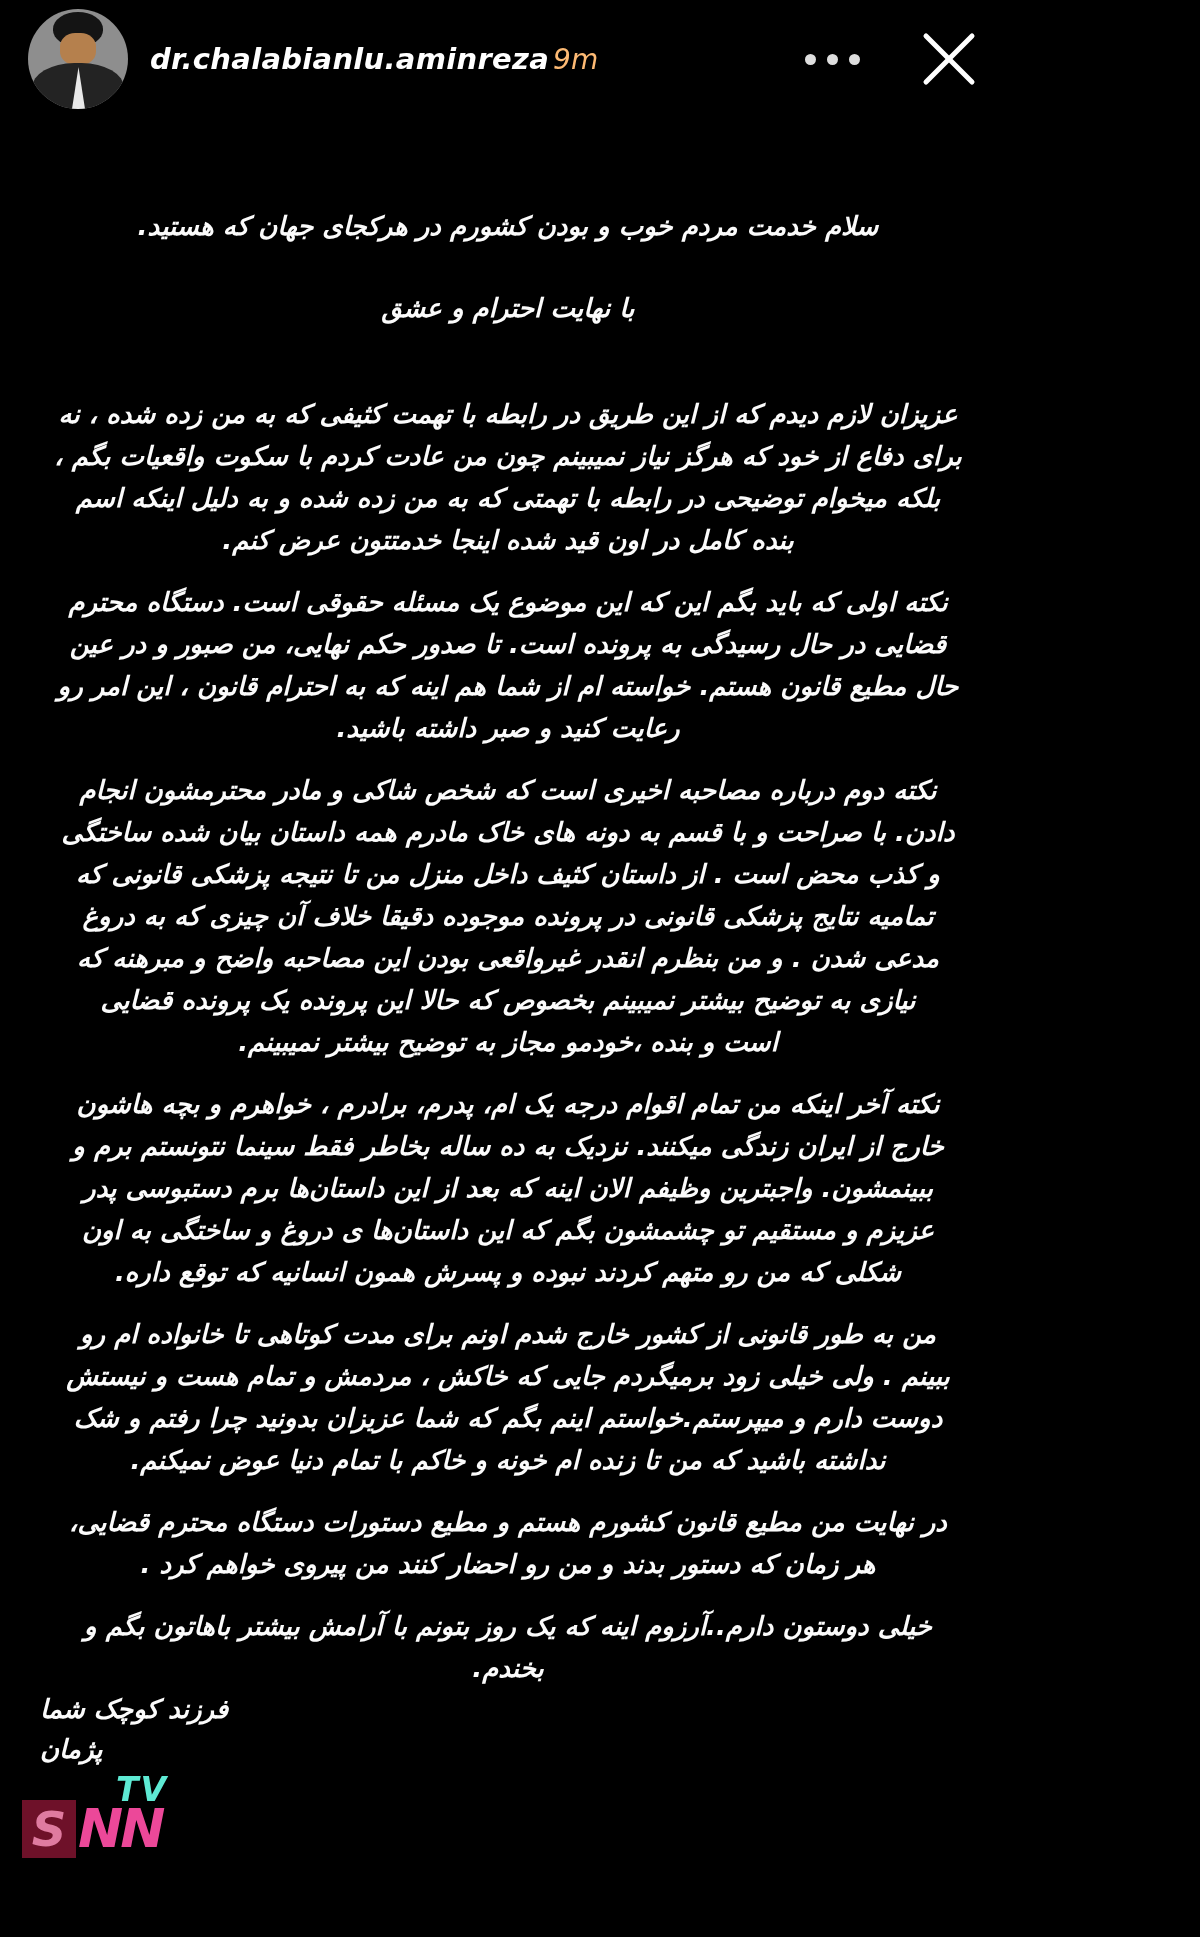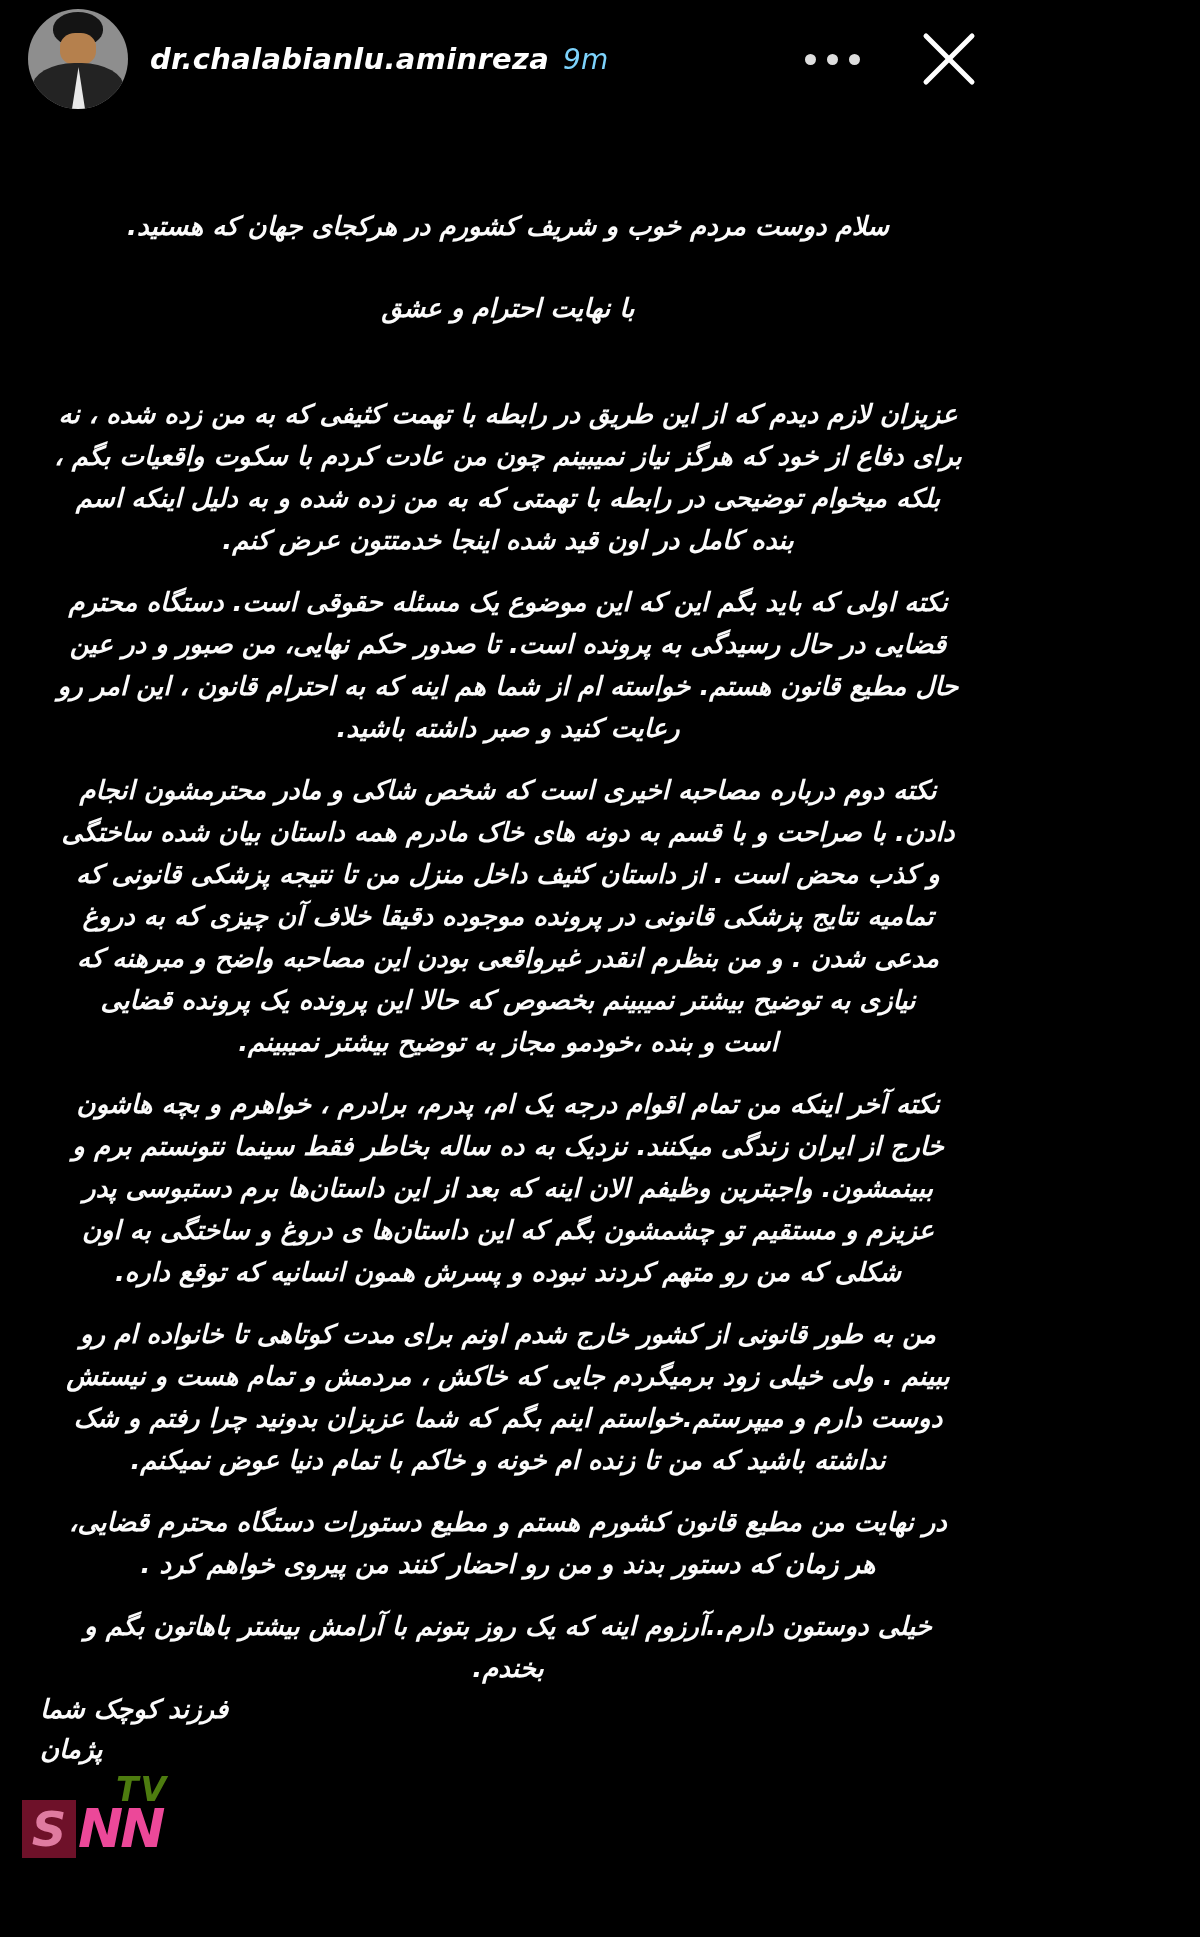--- a/index.html
+++ b/index.html
@@ -7,40 +7,40 @@
   .story{position:relative;width:1016px;height:1937px;background:#000;overflow:hidden;color:#fff;font-style:italic;}
 
   
   .story-header{position:absolute;top:0;left:0;right:0;height:118px;display:flex;align-items:center;padding:0 28px;box-sizing:border-box;}
   .avatar{position:relative;width:100px;height:100px;border-radius:50%;overflow:hidden;background:#8e8e8e;flex:0 0 auto;cursor:pointer;}
   .avatar .hair{position:absolute;top:3px;left:25px;width:50px;height:34px;background:#141414;border-radius:50% 50% 46% 46%;}
   .avatar .face{position:absolute;top:24px;left:32px;width:36px;height:32px;background:#b5804d;border-radius:42%;}
   .avatar .body{position:absolute;bottom:-8px;left:4px;width:92px;height:54px;background:#232323;border-radius:46% 46% 40% 40%;}
   .avatar .shirt{position:absolute;bottom:0;left:44px;width:13px;height:42px;background:#e9e9e9;clip-path:polygon(50% 0,100% 100%,0 100%);}
   .username{margin-left:22px;font-size:29px;font-weight:bold;color:#fff;letter-spacing:.3px;cursor:pointer;}
-  .timestamp{margin-left:14px;font-size:28px;color:#7dd3fc;}
+  .timestamp{margin-left:4px;font-size:28px;color:#fdba74;}
   .hspacer{flex:1;}
   .more-btn{background:none;border:none;padding:10px;margin-right:46px;display:flex;gap:11px;cursor:pointer;}
   .more-btn .dot{width:11px;height:11px;border-radius:50%;background:#dedede;}
   .close-btn{background:none;border:none;padding:0;margin-right:6px;cursor:pointer;line-height:0;}
 
   
   .story-text{position:absolute;top:205px;left:40px;right:40px;text-align:center;direction:rtl;}
   .para{margin:0 0 20px 0;}
   .line{display:block;font-size:26px;line-height:42px;font-weight:bold;color:#fbfbfb;}
   .para[data-name="para-greeting"]{margin-bottom:40px;}
   .para[data-name="para-respect"]{margin-bottom:64px;}
   .para[data-name="para-love"]{margin-bottom:0;}
   .para[data-name="para-final"]{margin-bottom:38px;}
   .signature{direction:rtl;text-align:left;}
   .signature .line{line-height:40px;}
 
   
   .watermark{position:absolute;left:22px;top:1770px;width:170px;height:96px;}
-  .wm-tv{position:absolute;top:0;left:94px;font-size:33px;font-weight:bold;color:#4d7c0f;letter-spacing:2px;}
+  .wm-tv{position:absolute;top:0;left:94px;font-size:33px;font-weight:bold;color:#5eead4;letter-spacing:2px;}
   .wm-row{position:absolute;top:30px;left:0;display:flex;align-items:center;}
   .wm-s{display:inline-flex;align-items:center;justify-content:center;width:54px;height:58px;background:#6e1129;color:#df7ba0;font-size:48px;font-weight:bold;}
   .wm-nn{color:#ec4899;font-size:54px;font-weight:bold;letter-spacing:-3px;margin-left:2px;line-height:1;}
 </style>
 </head>
 <body>
 
 <div class="story" data-name="story-viewer">
 
   <header class="story-header" data-name="story-header">
@@ -62,21 +62,21 @@
       <svg data-name="x-close-icon" width="66" height="66" viewBox="0 0 66 66">
         <line x1="10" y1="10" x2="56" y2="56" stroke="#ffffff" stroke-width="5" stroke-linecap="round"></line>
         <line x1="56" y1="10" x2="10" y2="56" stroke="#ffffff" stroke-width="5" stroke-linecap="round"></line>
       </svg>
     </button>
   </header>
 
   <main class="story-text" dir="rtl" lang="fa" data-name="story-text">
 
     <div class="para" data-name="para-greeting">
-        <span class="line" data-name="story-line">سلام دوست مردم خوب و شریف کشورم در هرکجای جهان که هستید.</span>
+        <span class="line" data-name="story-line">سلام خدمت مردم خوب و بودن کشورم در هرکجای جهان که هستید.</span>
       </div>
       <div class="para" data-name="para-respect">
         <span class="line" data-name="story-line">با نهایت احترام و عشق</span>
       </div>
       <div class="para" data-name="para-intro">
         <span class="line" data-name="story-line">عزیزان لازم دیدم که از این طریق در رابطه با تهمت کثیفی که به من زده شده ، نه</span>
         <span class="line" data-name="story-line">برای دفاع از خود که هرگز نیاز نمیبینم چون من عادت کردم با سکوت واقعیات بگم ،</span>
         <span class="line" data-name="story-line">بلکه میخوام توضیحی در رابطه با تهمتی که به من زده شده و به دلیل اینکه اسم</span>
         <span class="line" data-name="story-line">بنده کامل در اون قید شده اینجا خدمتتون عرض کنم.</span>
       </div>

